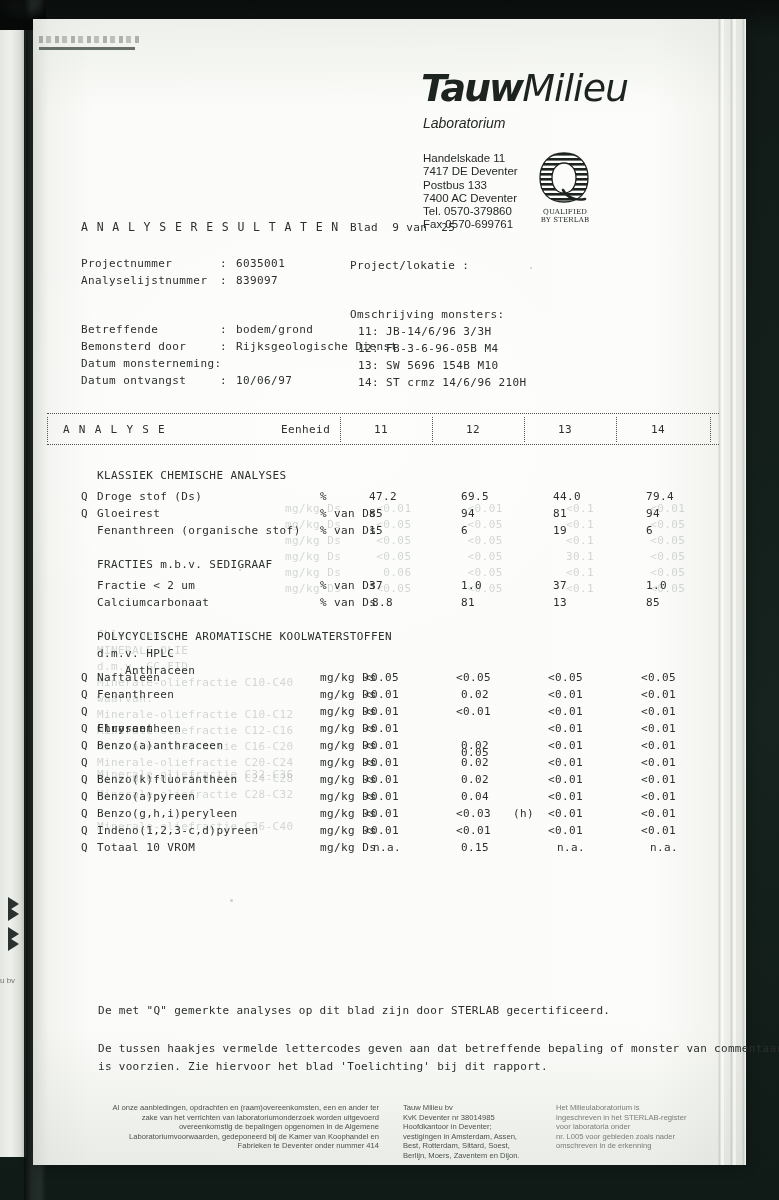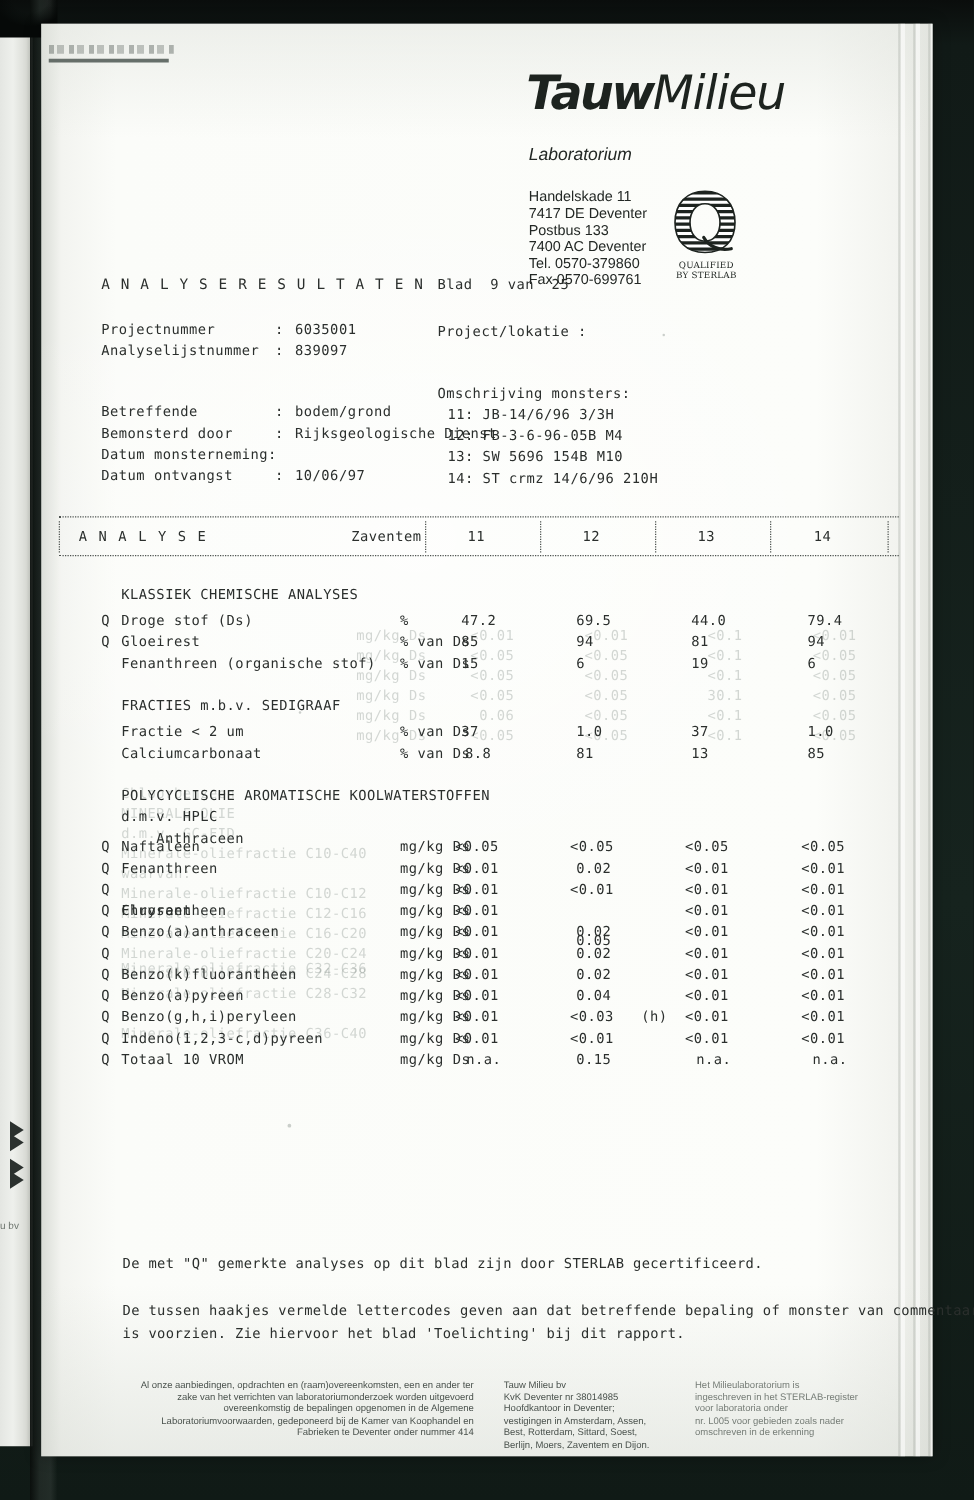--- a/index.html
+++ b/index.html
@@ -100,21 +100,21 @@
     font-size: 11px;
     letter-spacing: .4px;
     white-space: pre;
     line-height: 1;
   }
   .abs { position: absolute; }
 
   
   .logo {
     position: absolute;
-    left: 388px; top: 36px;
+    left: 388px; top: 50px;
     font-family: "DejaVu Sans", sans-serif;
     font-size: 38px;
     line-height: 1;
     color: #1d231f;
     letter-spacing: -1.2px;
   }
   .logo .tauw { font-weight: 800; font-style: italic; letter-spacing: -2px; }
   .logo .milieu { font-weight: 400; font-style: italic; letter-spacing: -1px; }
   .logo-sub {
     position: absolute;
@@ -352,21 +352,21 @@
       <div class="dashrule" style="left:14px; top:425px; width:672px;"></div>
 
       <div class="vbar" style="left:14px; top:398px; height:25px;"></div>
       <div class="vbar" style="left:307px; top:398px; height:25px;"></div>
       <div class="vbar" style="left:399px; top:398px; height:25px;"></div>
       <div class="vbar" style="left:491px; top:398px; height:25px;"></div>
       <div class="vbar" style="left:583px; top:398px; height:25px;"></div>
       <div class="vbar" style="left:677px; top:398px; height:25px;"></div>
 
       <div class="mono abs" style="left:30px; top:405px; letter-spacing:1.3px;">A N A L Y S E</div>
-      <div class="mono abs" style="left:248px; top:405px;">Zaventem</div>
+      <div class="mono abs" style="left:248px; top:405px;">Eenheid</div>
       <div class="mono abs" style="left:341px; top:405px;">11</div>
       <div class="mono abs" style="left:433px; top:405px;">12</div>
       <div class="mono abs" style="left:525px; top:405px;">13</div>
       <div class="mono abs" style="left:618px; top:405px;">14</div>
 
       <div class="mono abs" style="left:64px; top:451px;">KLASSIEK CHEMISCHE ANALYSES</div>
 
       <div class="mono abs" style="left:48px; top:472px;">Q</div>
       <div class="mono abs" style="left:64px; top:472px;">Droge stof (Ds)</div>
       <div class="mono abs" style="left:287px; top:472px;">%</div>

